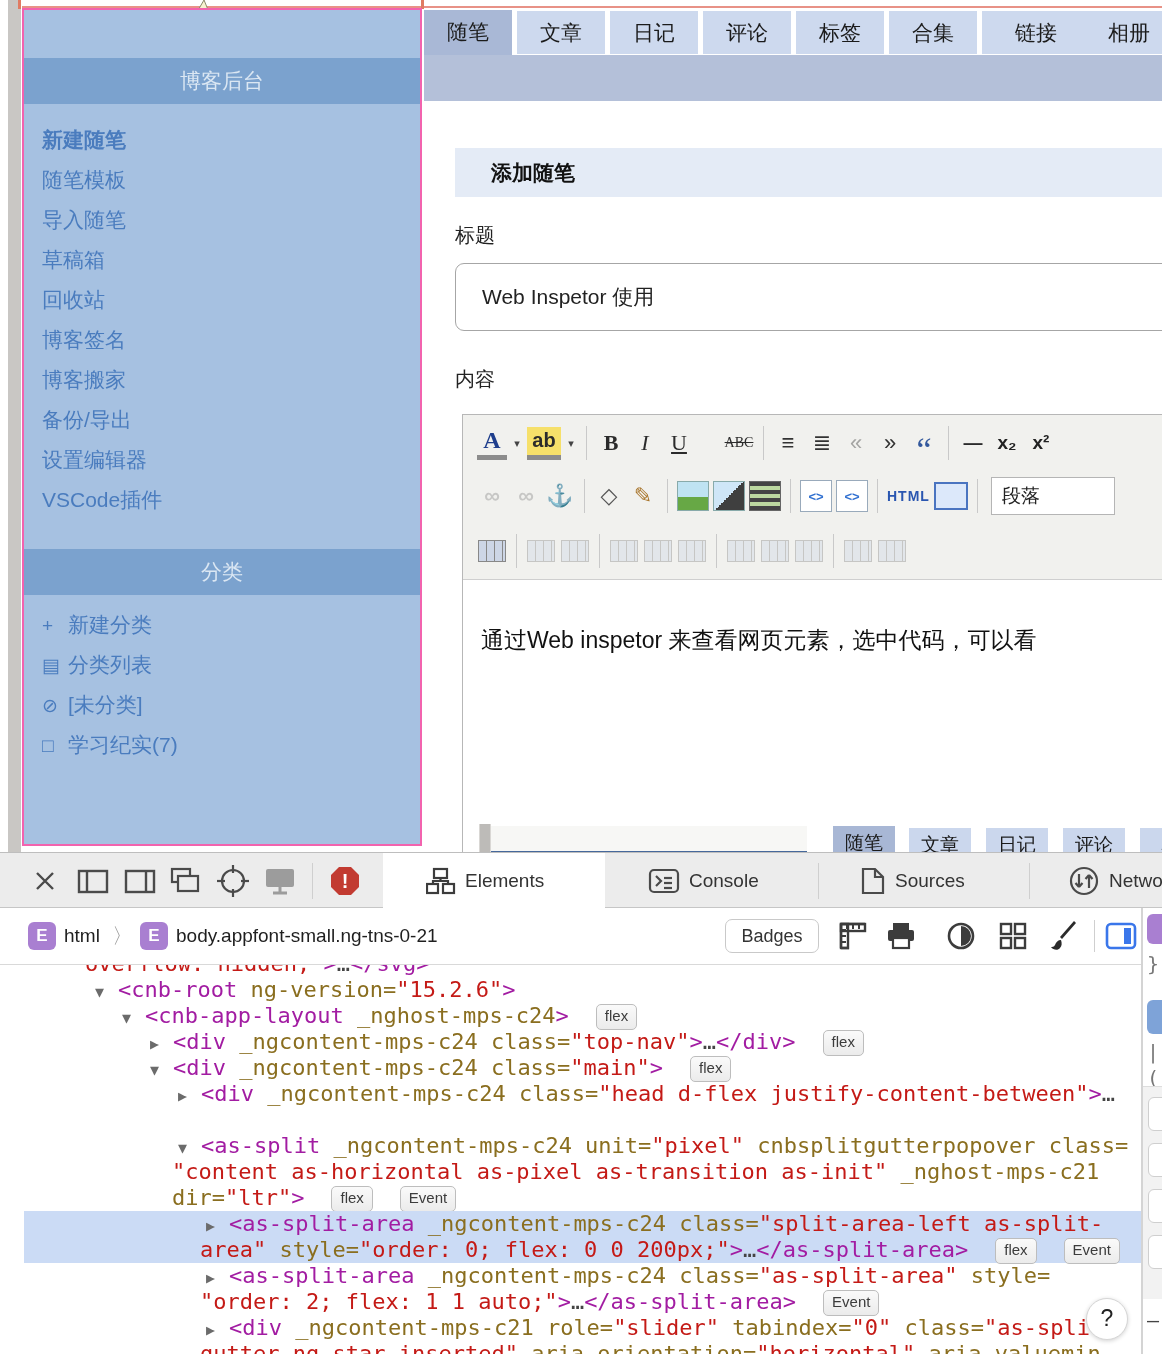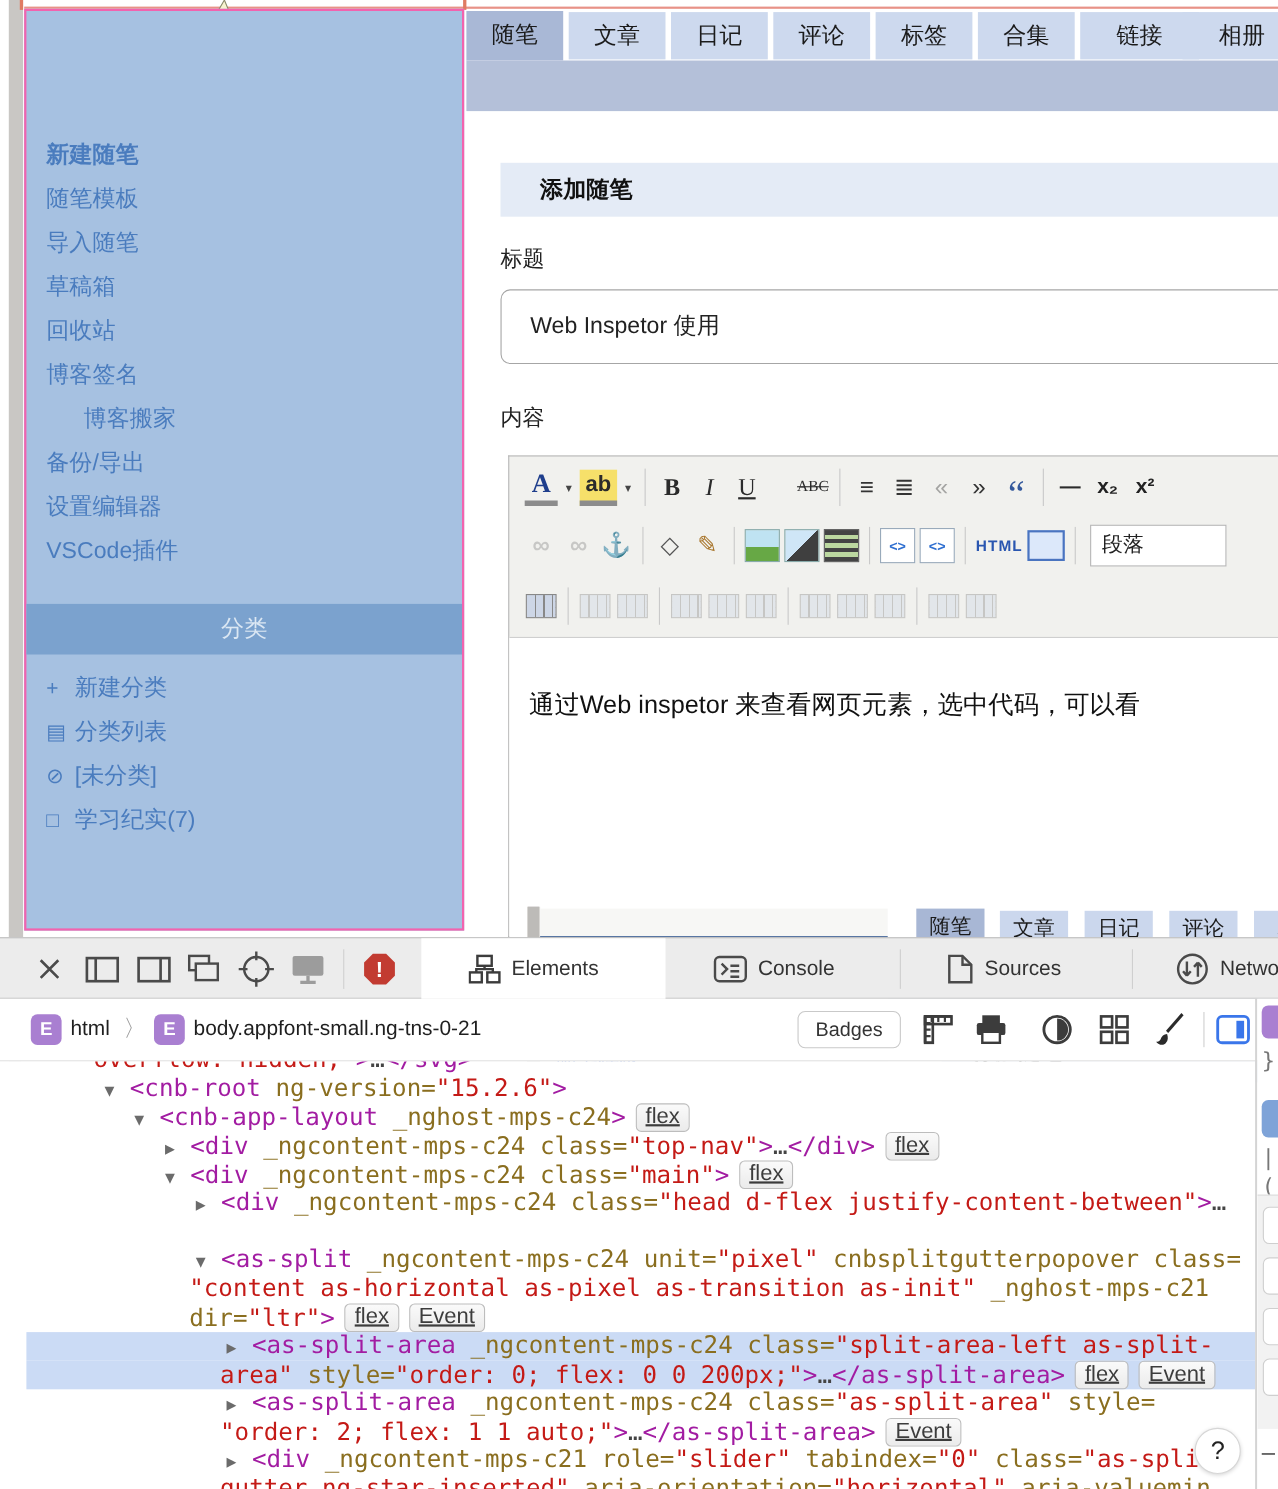--- a/index.html
+++ b/index.html
@@ -100,23 +100,23 @@
   
   .code-area{left:0;top:965px;width:1141px;height:389px;overflow:hidden;background:#fff;}
   .crow{position:absolute;left:24px;width:1117px;height:26px;line-height:26px;box-sizing:border-box;
     font-family:"DejaVu Sans Mono",monospace;font-size:22px;white-space:nowrap;}
   .crow.sel{background:#cbdbf5;}
   .c-tag{color:#a21ca2;}
   .c-attr{color:#8a6e1f;}
   .c-val{color:#c41a16;}
   .c-plain{color:#444;}
   .arrow{display:inline-block;width:23px;color:#6b6b6b;font-size:15px;}
-  .dombadge{display:inline-block;margin-left:9px;padding:0 8px;height:24px;line-height:22px;
-    font-family:"Liberation Sans",sans-serif;font-size:20px;color:#3c3c3c;background:linear-gradient(#fafafa,#ebebeb);
-    border:1px solid #bdbdbd;border-radius:5px;vertical-align:2px;text-decoration:underline;}
+  .dombadge{display:inline-block;margin-left:27px;padding:0 8px;height:24px;line-height:22px;
+    font-family:"Liberation Sans",sans-serif;font-size:15px;color:#3c3c3c;background:linear-gradient(#fafafa,#ebebeb);
+    border:1px solid #bdbdbd;border-radius:5px;vertical-align:2px;}
   .help-btn{left:1086px;top:1298px;width:40px;height:40px;border-radius:50%;background:#fff;
     border:1px solid #d6d6d6;box-shadow:0 1px 4px rgba(0,0,0,.18);font-size:23px;color:#222;
     text-align:center;line-height:38px;}
   
   .rdivider{left:1141px;top:908px;width:2px;height:446px;background:#d4d4d4;}
   .sliver{left:1143px;top:908px;width:19px;height:446px;background:#fff;overflow:hidden;}
   .sliv-frag{position:absolute;left:4px;width:22px;border-radius:6px 0 0 6px;}
   .mono-frag{position:absolute;left:4px;font-family:"DejaVu Sans Mono",monospace;color:#777;font-size:20px;}
   .sliv-panel{position:absolute;left:0;top:178px;width:19px;height:212px;background:#f2f2f2;border-top:1px solid #ddd;}
   .sliv-btn{position:absolute;left:5px;width:20px;height:32px;background:#fff;border:1px solid #cfcfcf;border-radius:6px 0 0 6px;}
@@ -130,28 +130,29 @@
   <div class="abs left-strip"></div>
   <div class="abs left-strip2"></div>
   <div class="abs flex-topline"></div>
   <div class="abs tick" style="left:18px;"></div>
   <div class="abs tick" style="left:421px;"></div>
   <svg class="abs cursor-svg" width="16" height="18">
     <polygon points="8,0 15,17 1,12" fill="#f7f3d0" stroke="#8a8a6a" stroke-width="1"></polygon>
   </svg>
 
   <aside class="abs sidebar">
+    <div class="sb-band" style="top:48px;">博客后台</div>
     <nav id="sb-links">
         <div class="sb-link" style="top: 116px; font-weight: bold;">新建随笔</div>
         <div class="sb-link" style="top: 156px;">随笔模板</div>
         <div class="sb-link" style="top: 196px;">导入随笔</div>
         <div class="sb-link" style="top: 236px;">草稿箱</div>
         <div class="sb-link" style="top: 276px;">回收站</div>
         <div class="sb-link" style="top: 316px;">博客签名</div>
-        <div class="sb-link" style="top: 356px; margin-left: 34px;">博客搬家</div>
+        <div class="sb-link" style="top: 356px;">博客搬家</div>
         <div class="sb-link" style="top: 396px;">备份/导出</div>
         <div class="sb-link" style="top: 436px;">设置编辑器</div>
         <div class="sb-link" style="top: 476px;">VSCode插件</div>
       </nav>
     <div class="sb-band" style="top:539px;">分类</div>
     <div id="sb-cats">
         <div class="sb-cat" style="top: 601px;"><span class="ci">+</span><span>新建分类</span></div>
         <div class="sb-cat" style="top: 641px;"><span class="ci">▤</span><span>分类列表</span></div>
         <div class="sb-cat" style="top: 681px;"><span class="ci">⊘</span><span>[未分类]</span></div>
         <div class="sb-cat" style="top: 721px;"><span class="ci">□</span><span>学习纪实(7)</span></div>

